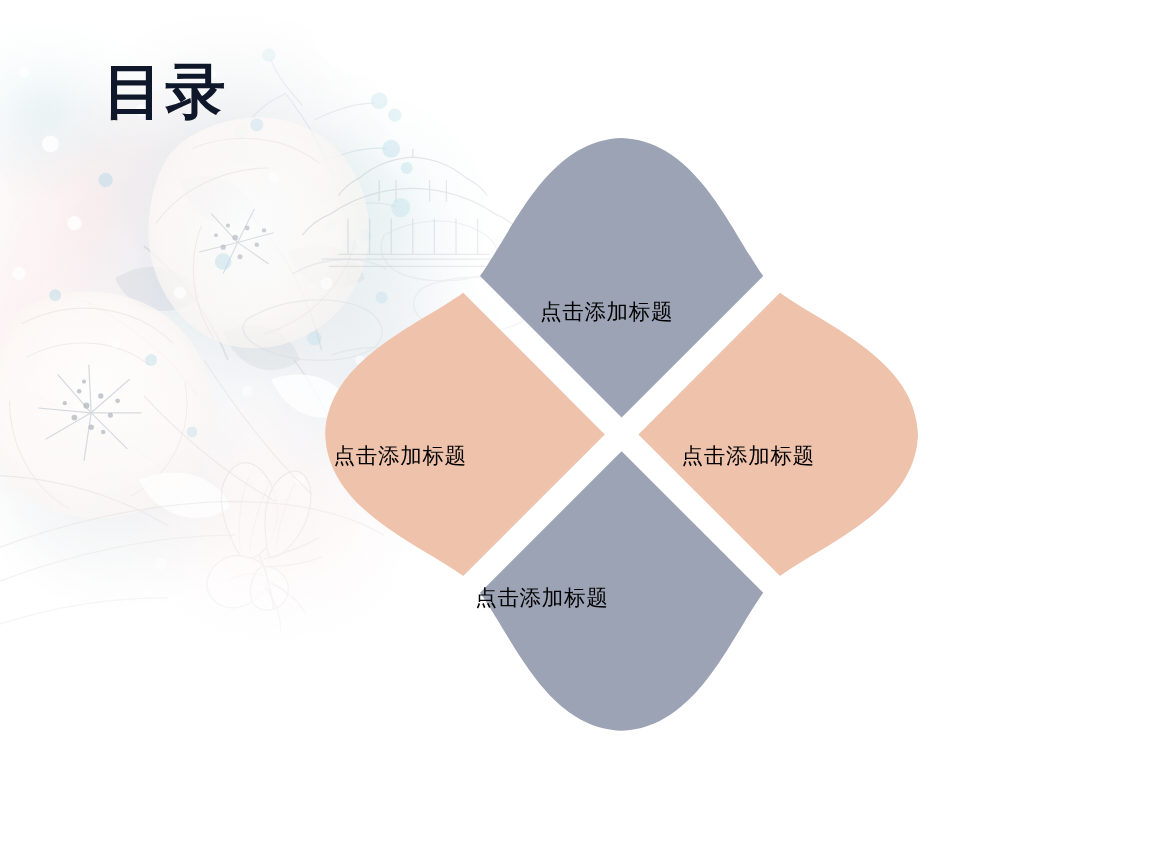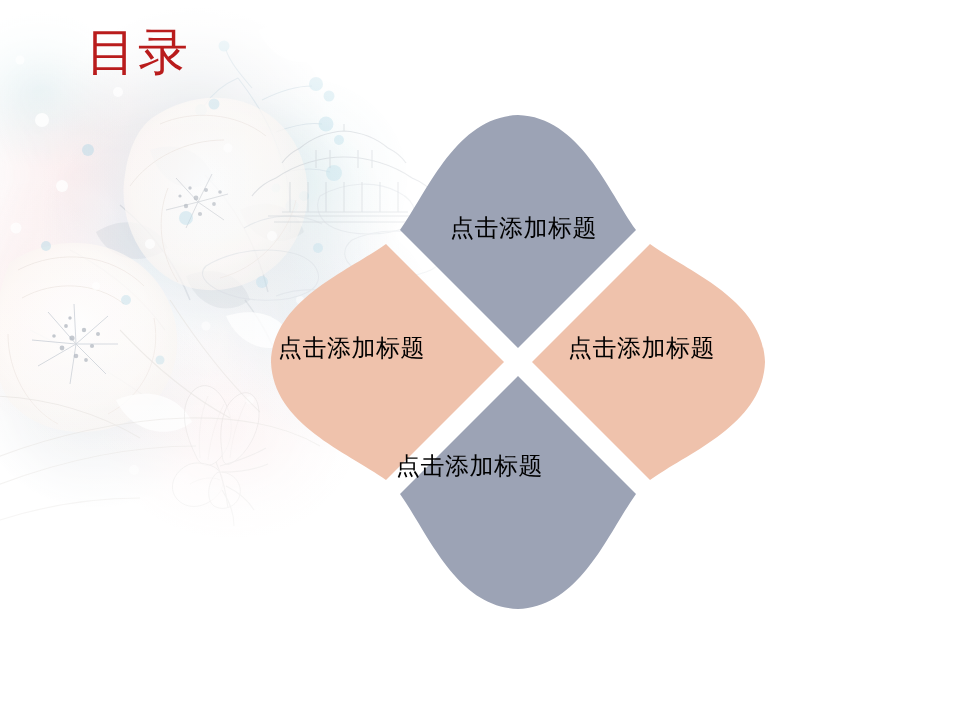--- a/index.html
+++ b/index.html
@@ -22,25 +22,25 @@
     position: absolute;
     left: 0; top: 0;
     width: 960px; height: 720px;
     pointer-events: none;
   }
 
   
   #slide-title {
     position: absolute;
     left: 86px;
-    top: 24px;
+    top: 48px;
     font-size: 50px;
     line-height: 1.15;
-    color: #b91c1c;
-    font-weight: 400;
+    color: #0f172a;
+    font-weight: 700;
     letter-spacing: 2px;
     white-space: nowrap;
     font-family: "DejaVu Sans", "Liberation Sans", sans-serif;
   }
 
   
   #petal-diagram {
     position: absolute;
     left: 260px;
     top: 95px;
@@ -49,25 +49,26 @@
   }
   #petal-svg {
     position: absolute;
     left: 0; top: 0;
     width: 520px;
     height: 520px;
     overflow: visible;
   }
   .petal-label {
     position: absolute;
-    font-size: 24px;
+    font-size: 18px;
     color: #000000;
     white-space: nowrap;
     font-family: "DejaVu Sans", "Liberation Sans", sans-serif;
     letter-spacing: 0.5px;
+    margin-top: 36px;
   }
   #label-top    { left: 190px; top: 117px; }
   #label-right  { left: 308px; top: 237px; }
   #label-bottom { left: 136px; top: 355px; }
   #label-left   { left:  18px; top: 237px; }
 </style>
 </head>
 <body>
 
 <div id="slide">

